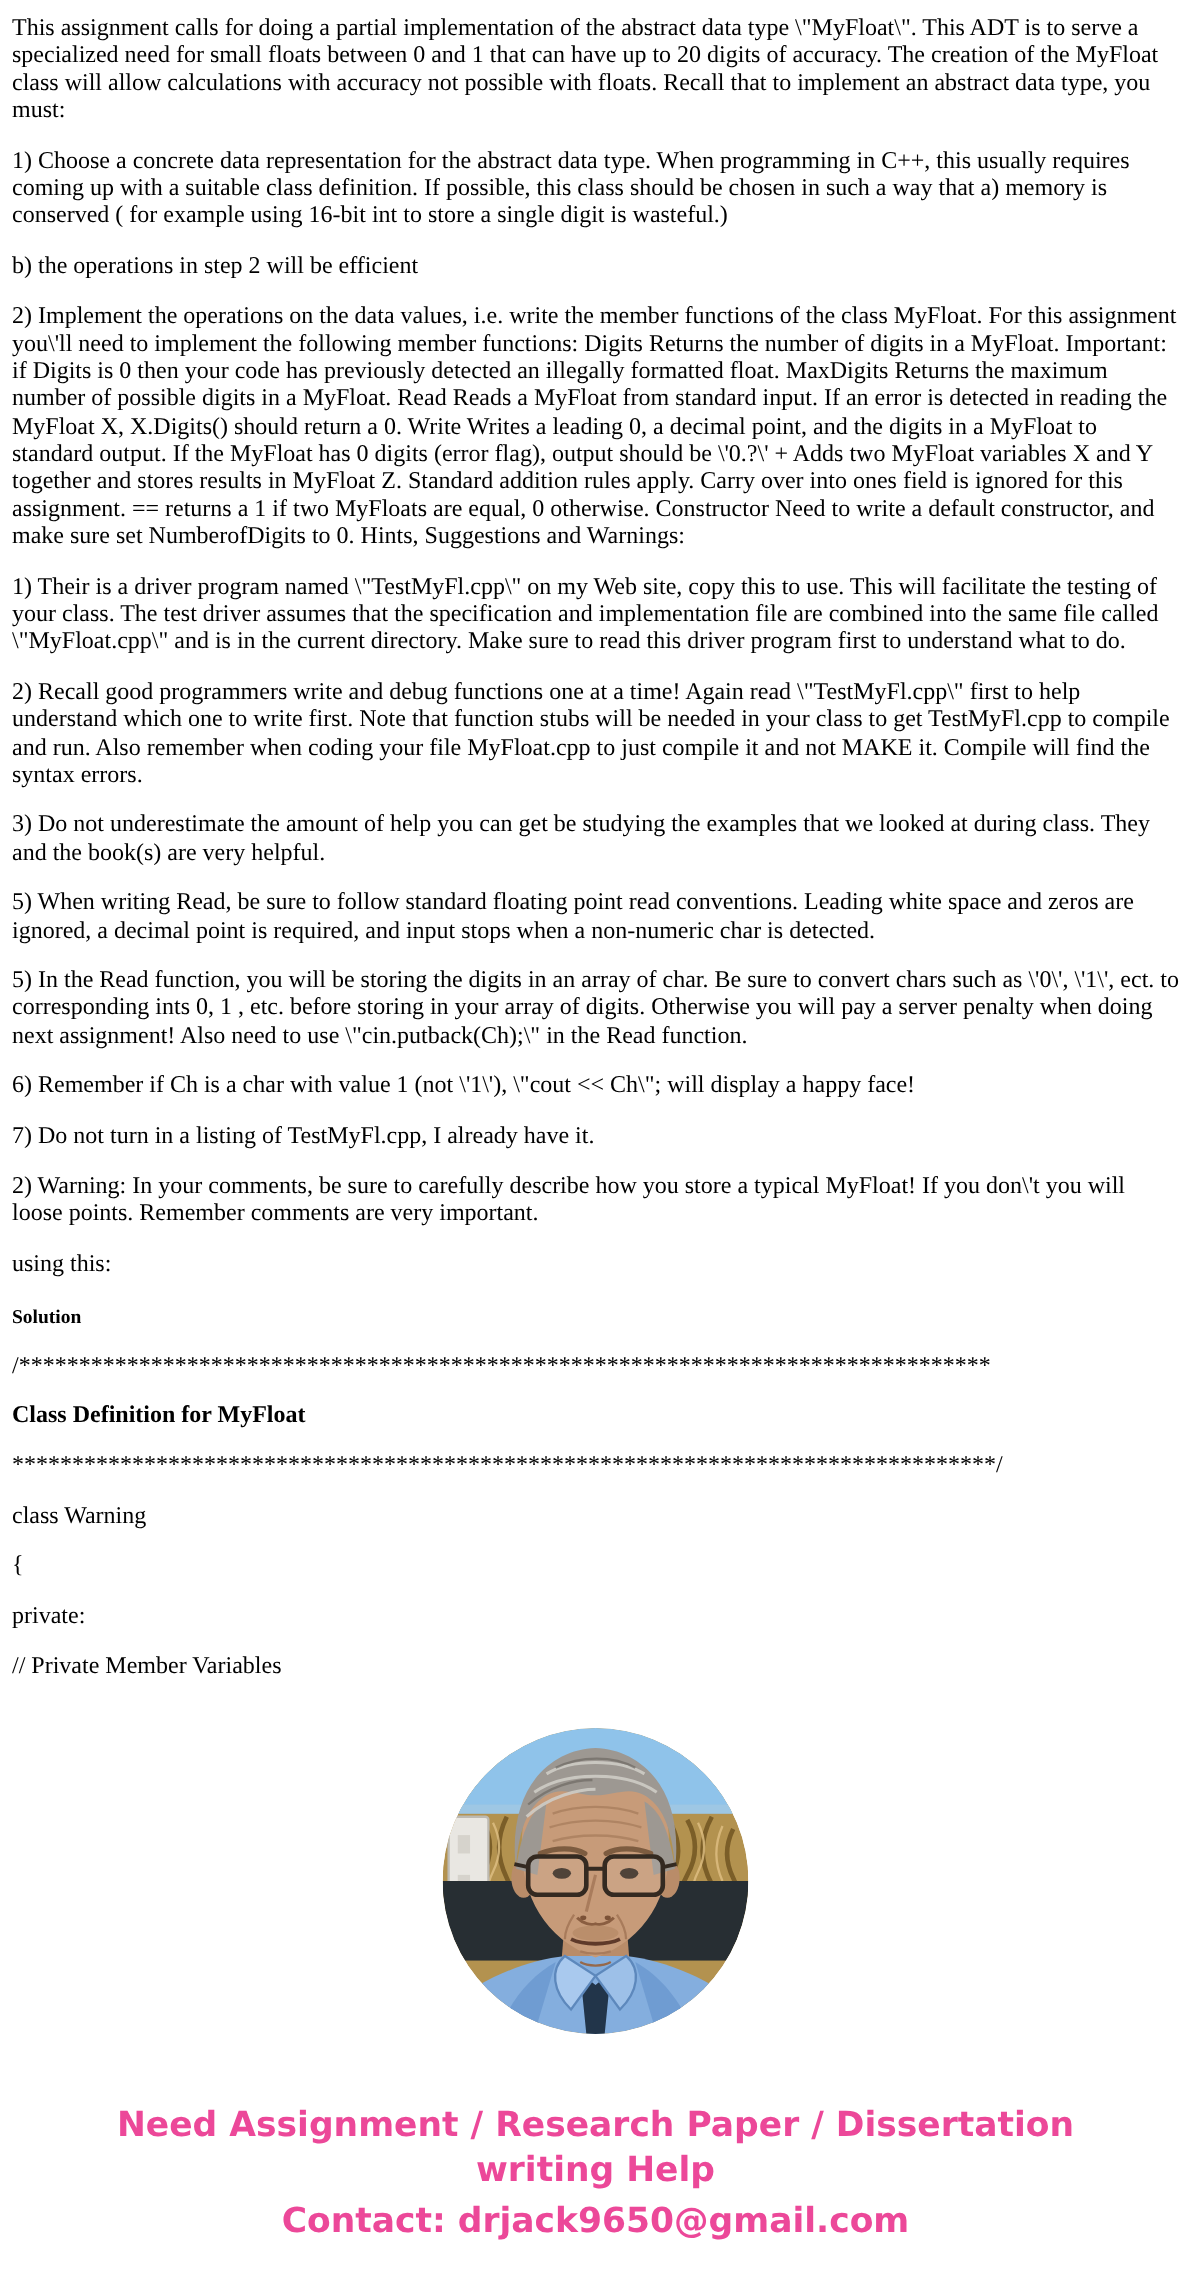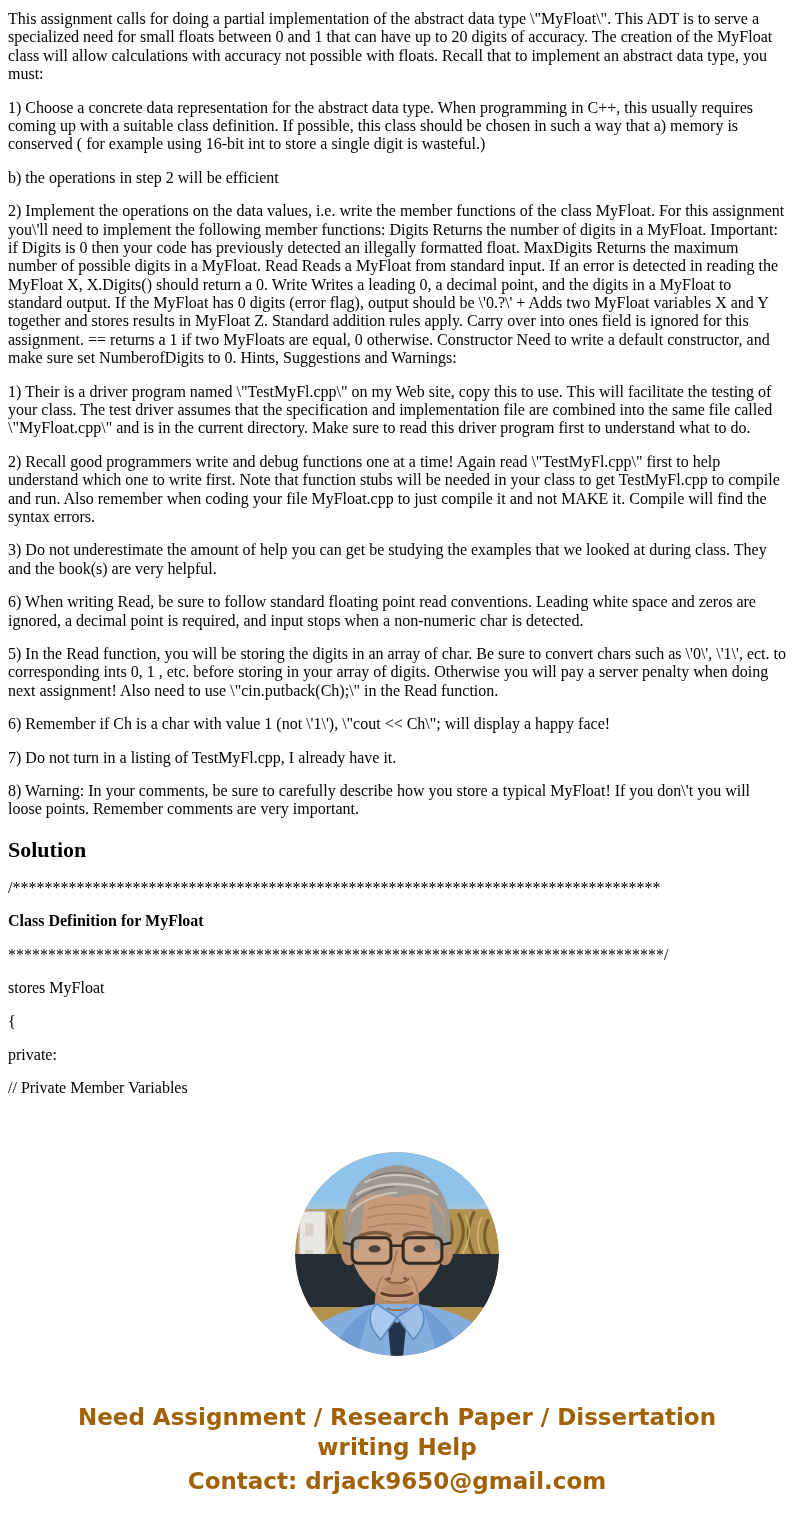--- a/index.html
+++ b/index.html
@@ -11,63 +11,64 @@
   }
   .doc {
     box-sizing: border-box;
     height: 1122px; overflow: hidden;
     padding: 9px 8px 0 8px;
     line-height: 1.15;
   }
   .doc p { margin: 15px 0; }
   .doc p.first { margin-top: 1px; }
   .doc h2 {
-    font-size: 22px; font-weight: bold;
+    font-size: 13px; font-weight: bold;
     margin: 18px 0 16px 0; line-height: 1.2;
     font-family: "Liberation Serif", "DejaVu Serif", serif;
   }
   .bold { font-weight: bold; }
   .mono-rule { letter-spacing: 0; white-space: nowrap; overflow: hidden; }
   .avatar-row { display: flex; justify-content: center; margin-top: 30px; }
   .avatar {
     width: 204px; height: 204px; border-radius: 50%;
     overflow: hidden; flex: 0 0 auto;
   }
   .avatar svg { display: block; width: 100%; height: 100%; }
   .footer {
     margin-top: 46px; text-align: center;
     font-family: "DejaVu Sans", "Liberation Sans", sans-serif;
     font-weight: bold; font-size: 23px; line-height: 30px;
-    color: #a16207;
+    color: #ec4899;
   }
   .footer .heading { max-width: 724px; margin: 0 auto; }
   .footer .contact { margin: 4px auto; }
 </style>
 </head>
 <body>
 
 <div class="doc">
   <p class="first">This assignment calls for doing a partial implementation of the abstract data type \"MyFloat\". This ADT is to serve a specialized need for small floats between 0 and 1 that can have up to 20 digits of accuracy. The creation of the MyFloat class will allow calculations with accuracy not possible with floats. Recall that to implement an abstract data type, you must:</p>
   <p>1) Choose a concrete data representation for the abstract data type. When programming in C++, this usually requires coming up with a suitable class definition. If possible, this class should be chosen in such a way that a) memory is conserved ( for example using 16-bit int to store a single digit is wasteful.)</p>
   <p>b) the operations in step 2 will be efficient</p>
   <p>2) Implement the operations on the data values, i.e. write the member functions of the class MyFloat. For this assignment you\'ll need to implement the following member functions: Digits Returns the number of digits in a MyFloat. Important: if Digits is 0 then your code has previously detected an illegally formatted float. MaxDigits Returns the maximum number of possible digits in a MyFloat. Read Reads a MyFloat from standard input. If an error is detected in reading the MyFloat X, X.Digits() should return a 0. Write Writes a leading 0, a decimal point, and the digits in a MyFloat to standard output. If the MyFloat has 0 digits (error flag), output should be \'0.?\' + Adds two MyFloat variables X and Y together and stores results in MyFloat Z. Standard addition rules apply. Carry over into ones field is ignored for this assignment. == returns a 1 if two MyFloats are equal, 0 otherwise. Constructor Need to write a default constructor, and make sure set NumberofDigits to 0. Hints, Suggestions and Warnings:</p>
   <p>1) Their is a driver program named \"TestMyFl.cpp\" on my Web site, copy this to use. This will facilitate the testing of your class. The test driver assumes that the specification and implementation file are combined into the same file called \"MyFloat.cpp\" and is in the current directory. Make sure to read this driver program first to understand what to do.</p>
   <p>2) Recall good programmers write and debug functions one at a time! Again read \"TestMyFl.cpp\" first to help understand which one to write first. Note that function stubs will be needed in your class to get TestMyFl.cpp to compile and run. Also remember when coding your file MyFloat.cpp to just compile it and not MAKE it. Compile will find the syntax errors.</p>
   <p>3) Do not underestimate the amount of help you can get be studying the examples that we looked at during class. They and the book(s) are very helpful.</p>
-  <p>6) When writing Read, be sure to follow standard floating point read conventions. Leading white space and zeros are ignored, a decimal point is required, and input stops when a non-numeric char is detected.</p>
+  <p>5) When writing Read, be sure to follow standard floating point read conventions. Leading white space and zeros are ignored, a decimal point is required, and input stops when a non-numeric char is detected.</p>
   <p>5) In the Read function, you will be storing the digits in an array of char. Be sure to convert chars such as \'0\', \'1\', ect. to corresponding ints 0, 1 , etc. before storing in your array of digits. Otherwise you will pay a server penalty when doing next assignment! Also need to use \"cin.putback(Ch);\" in the Read function.</p>
   <p>6) Remember if Ch is a char with value 1 (not \'1\'), \"cout &lt;&lt; Ch\"; will display a happy face!</p>
   <p>7) Do not turn in a listing of TestMyFl.cpp, I already have it.</p>
-  <p>8) Warning: In your comments, be sure to carefully describe how you store a typical MyFloat! If you don\'t you will loose points. Remember comments are very important.</p>
+  <p>2) Warning: In your comments, be sure to carefully describe how you store a typical MyFloat! If you don\'t you will loose points. Remember comments are very important.</p>
+  <p>using this:</p>
 
   <h2>Solution</h2>
   <p class="mono-rule">/*********************************************************************************</p>
   <p class="bold">Class Definition for MyFloat</p>
   <p class="mono-rule">**********************************************************************************/</p>
-  <p>stores MyFloat</p>
+  <p>class Warning</p>
   <p>{</p>
   <p>private:</p>
   <p>// Private Member Variables</p>
 </div>
 
 <div class="avatar-row">
   <div class="avatar" role="img" aria-label="Portrait photo of an elderly man with gray hair and dark-rimmed glasses wearing a light blue collared shirt">
     <svg viewBox="0 0 200 200" xmlns="http://www.w3.org/2000/svg">
       <defs>
         <clipPath id="circ">

